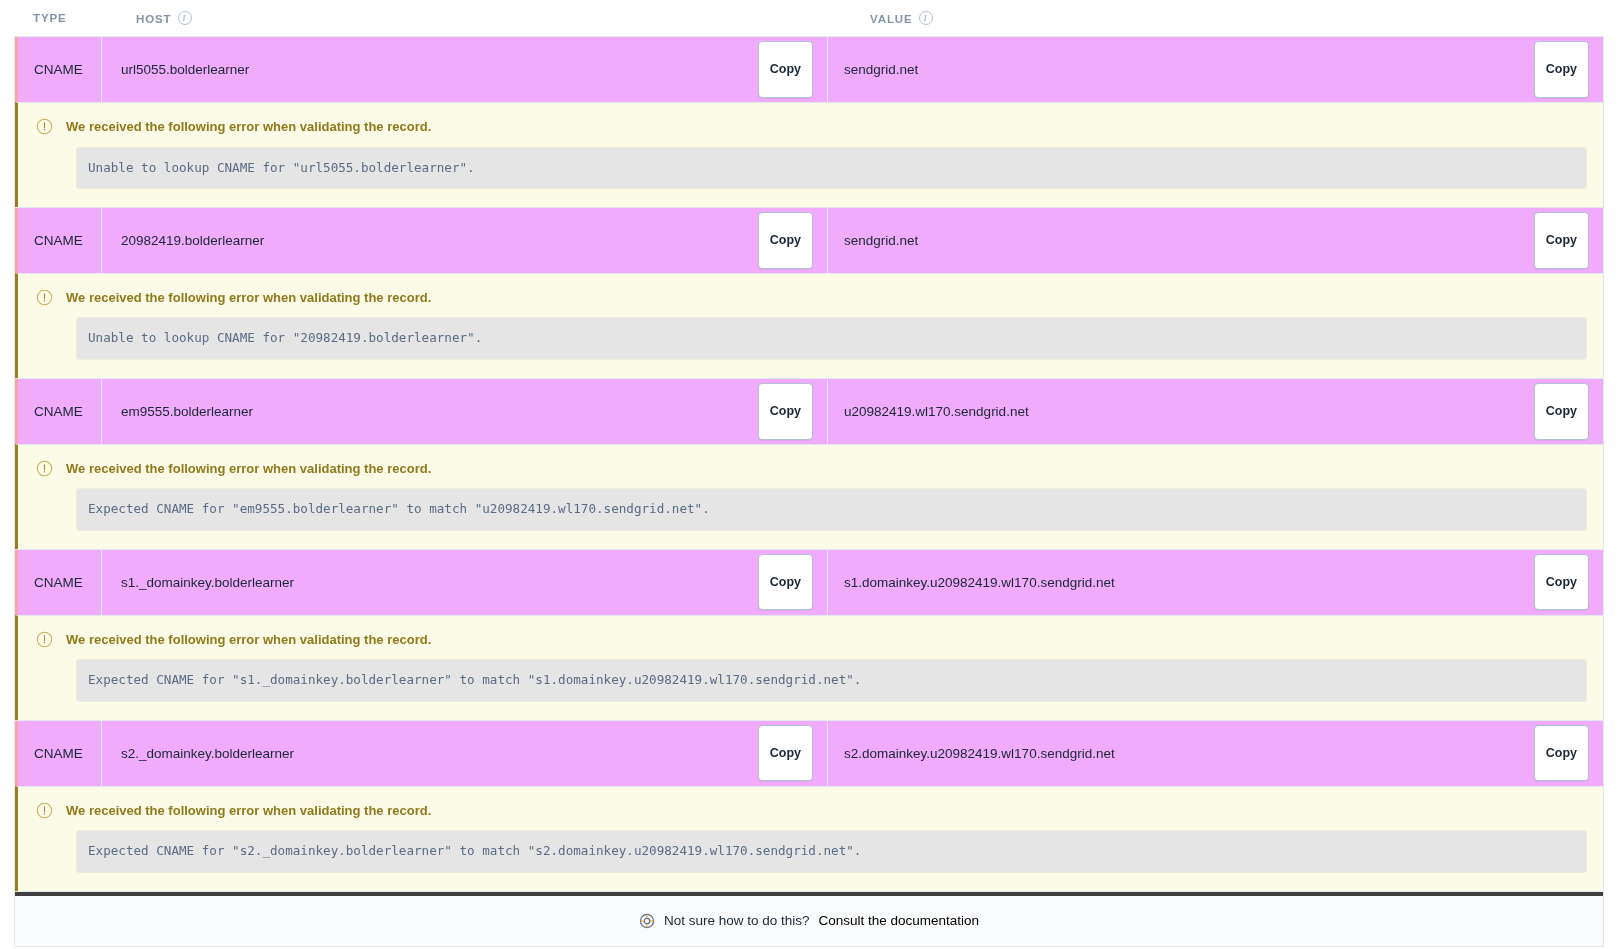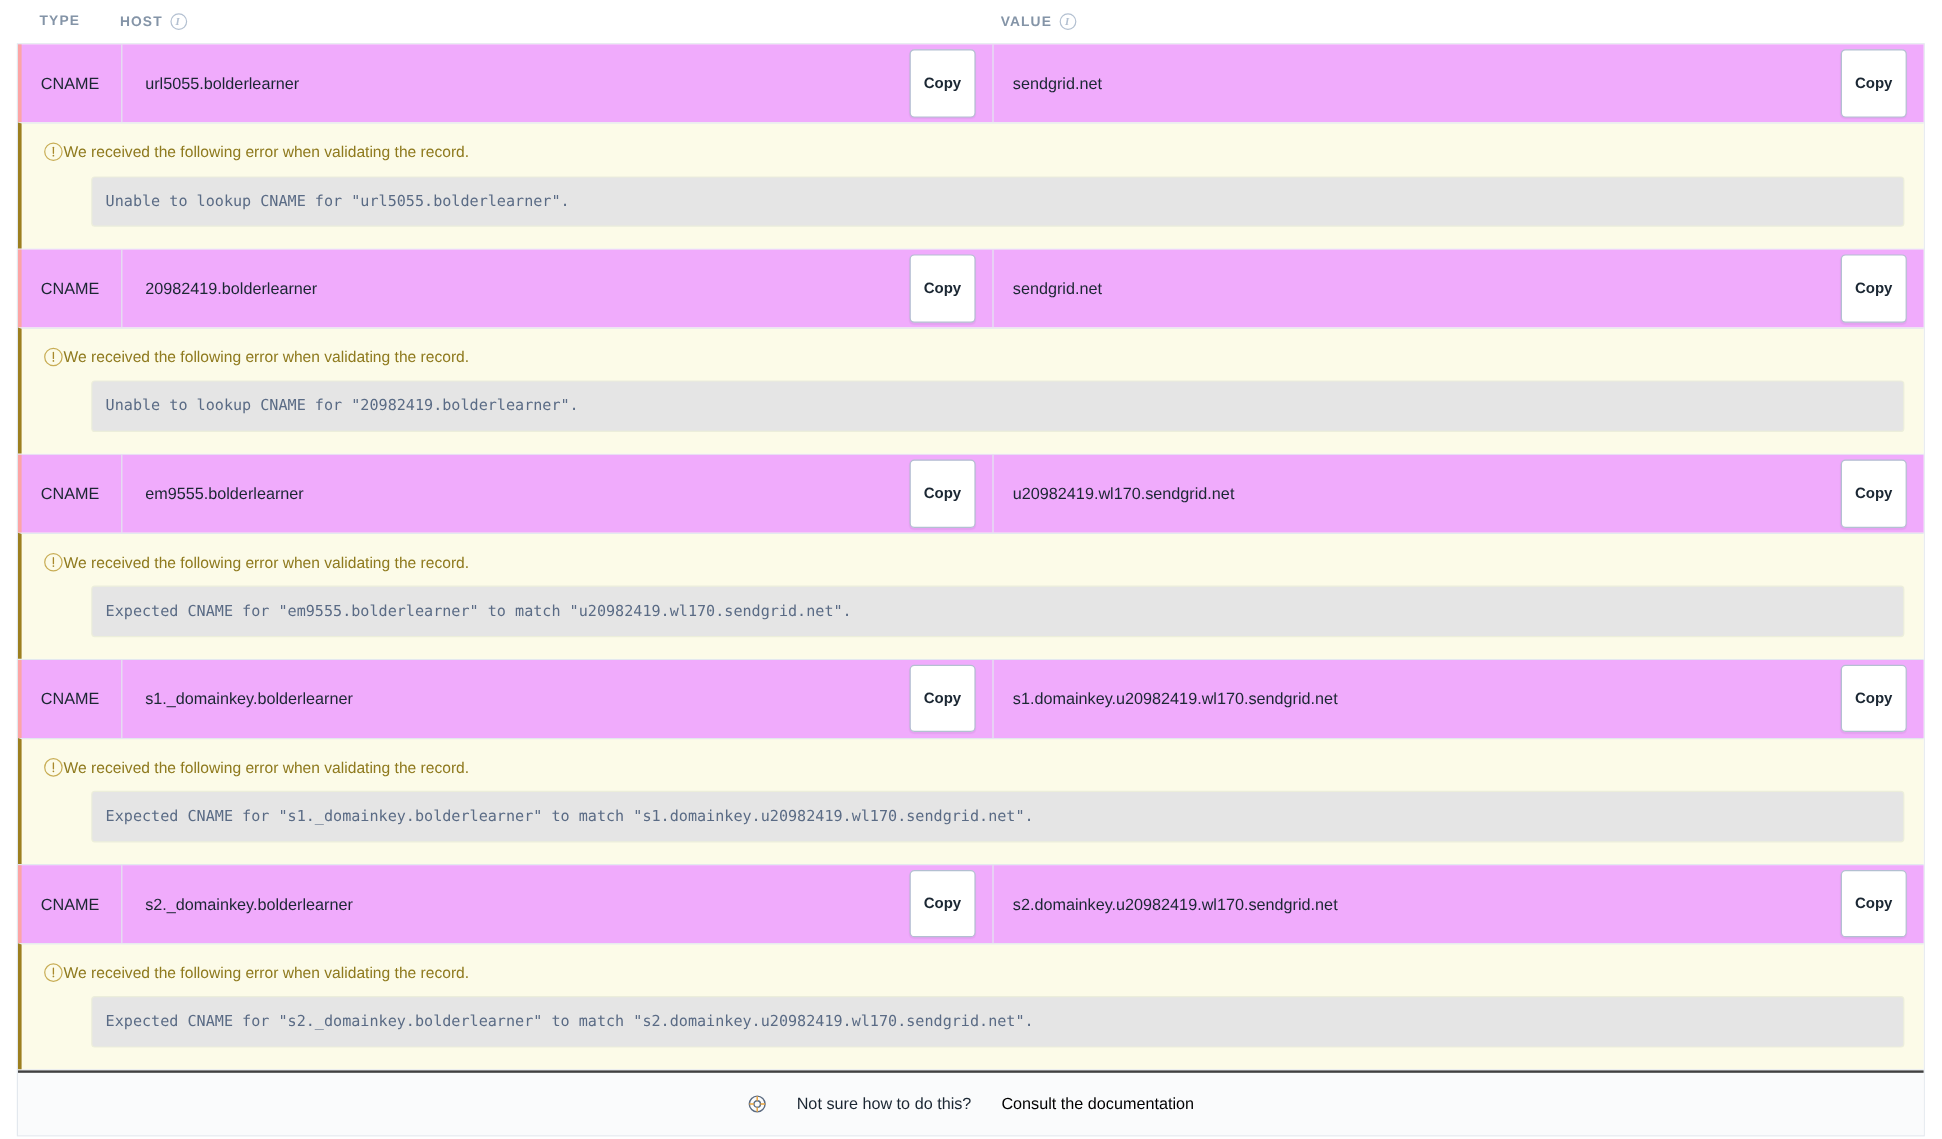--- a/index.html
+++ b/index.html
@@ -32,21 +32,21 @@
     font-size: 11.5px;
     font-weight: bold;
     letter-spacing: 0.9px;
     color: #8494a7;
     display: flex;
     align-items: flex-end;
     gap: 6px;
     text-transform: uppercase;
   }
   .th-type  { width: 86px; padding-left: 19px; }
-  .th-host  { width: 726px; }
+  .th-host  { width: 726px; margin-left: 36px; }
   .th-value { flex: 1; padding-left: 8px; }
 
   .info-icon {
     width: 14px; height: 14px;
     border: 1px solid #b3c0d1;
     border-radius: 50%;
     color: #b3c0d1;
     font-size: 9px;
     font-style: italic;
     font-family: "Liberation Serif", serif;
@@ -127,21 +127,23 @@
   
   .warn-banner {
     background: #fcfbe8;
     border-left: 3px solid #9c7f1f;
     border-top: 1px solid #e3e8ee;
     padding: 14px 16px 18px 14px;
   }
   .warn-head {
     display: flex;
     align-items: flex-start;
+    gap: 13px;
     padding-left: 4px;
+    font-weight: bold;
   }
   .warn-icon {
     width: 17px; height: 17px;
     flex: none;
     margin-top: 1px;
   }
   .warn-text {
     font-size: 13px;
     color: #8f7a1e;
     line-height: 1.35;
@@ -159,24 +161,24 @@
     line-height: 1.3;
     white-space: nowrap;
     overflow: hidden;
   }
 
   
   .table-footer {
     display: flex;
     align-items: center;
     justify-content: center;
-    gap: 25px;
+    gap: 9px;
     height: 54px;
     background: #fafbfc;
-    border-top: 2px solid #404040;
+    border-top: 4px solid #404040;
     font-size: 13.5px;
     color: #1b2733;
   }
   .footer-link {
     color: #000000;
     text-decoration: none;
     cursor: pointer;
   }
   .lifebuoy-icon { width: 16px; height: 16px; flex: none; display: block; }
 </style>

